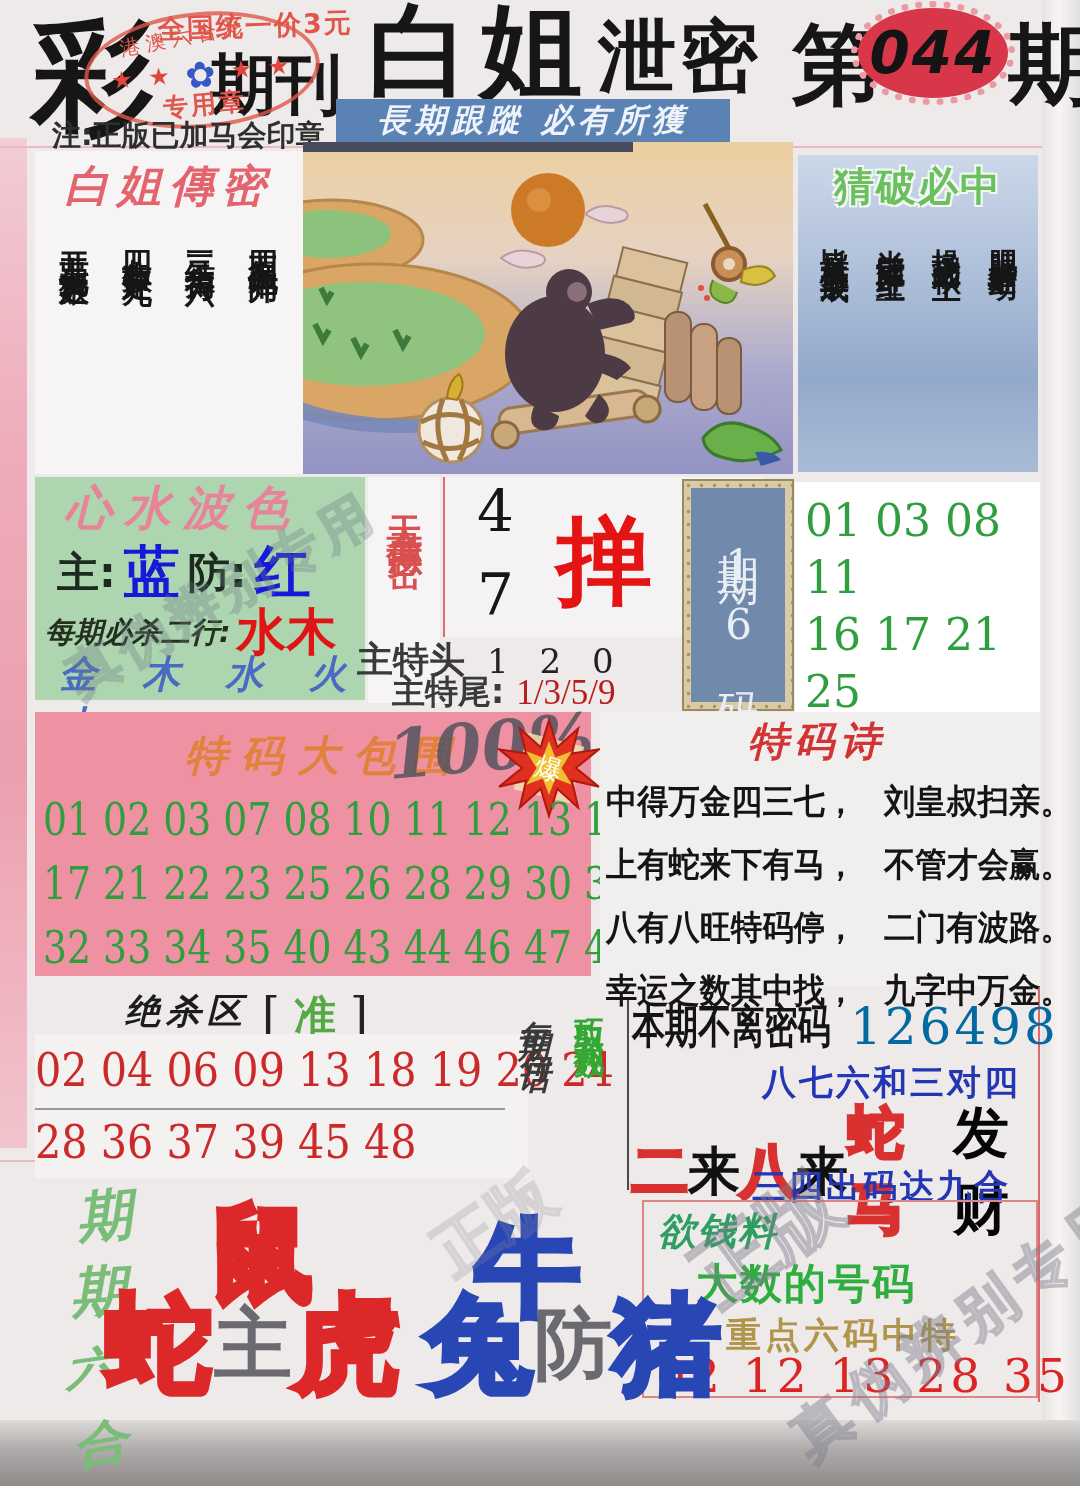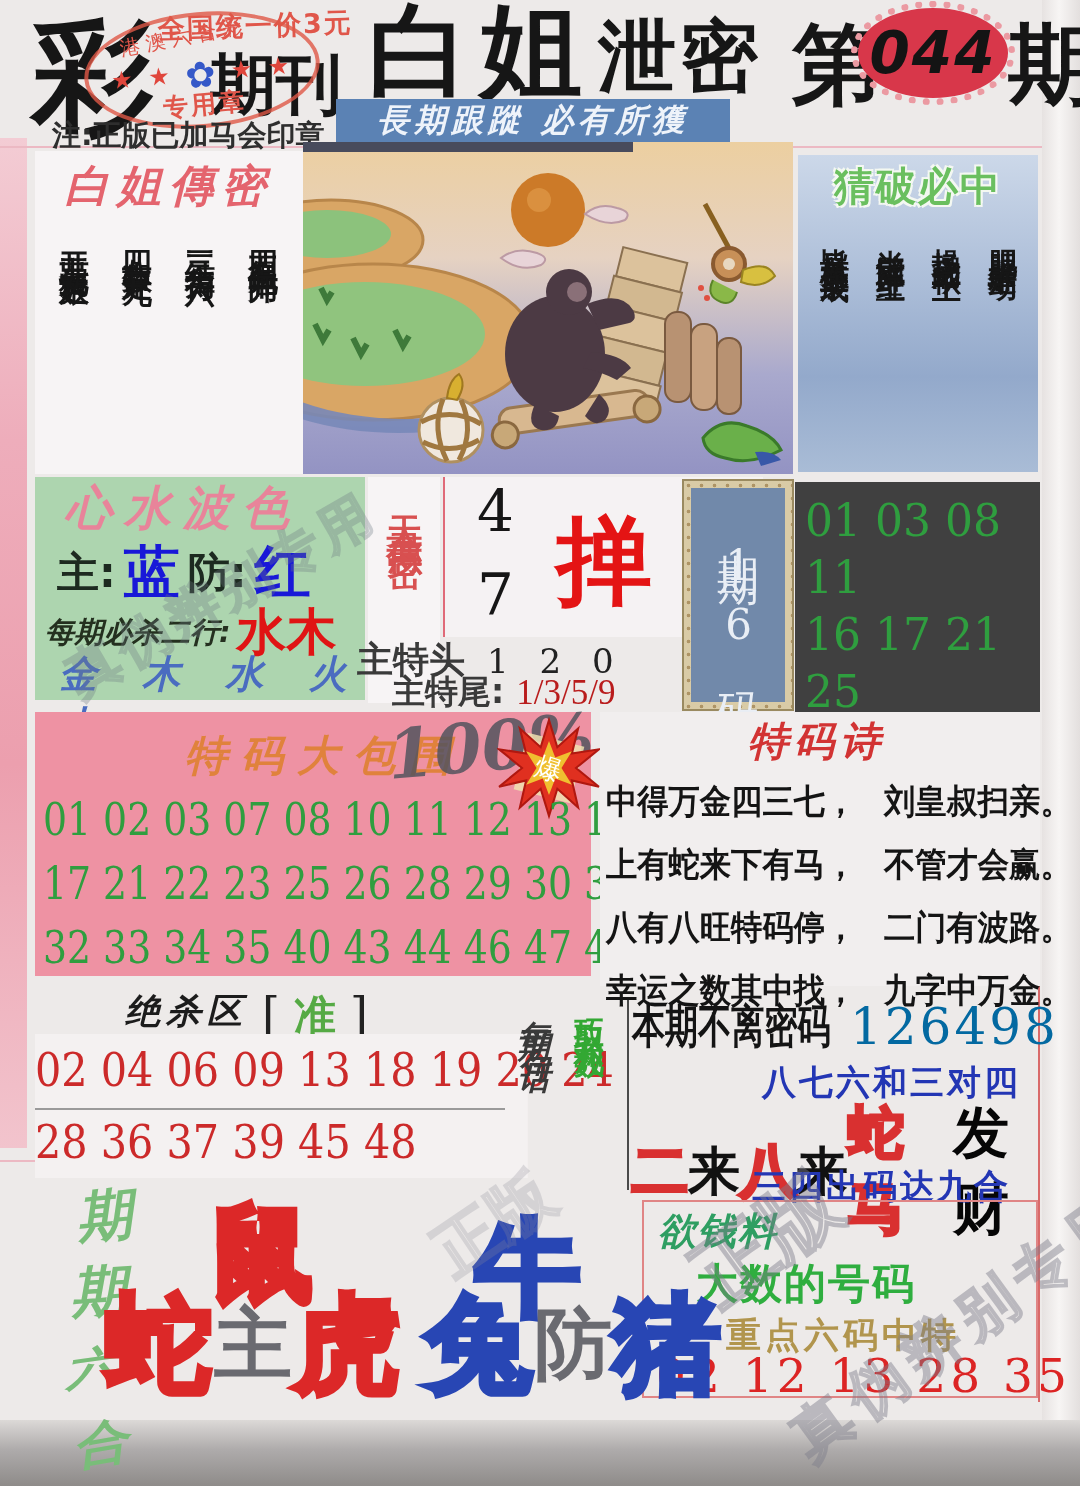--- a/index.html
+++ b/index.html
@@ -67,21 +67,21 @@
   .zt-lab{font-size:36px;font-weight:700;color:#3a3a3a;}
   .zt-val{font-size:34px;letter-spacing:10px;color:#222;}
   .zhute-b{left:392px;top:670px;display:flex;align-items:center;gap:12px;}
   .zt-lab2{font-size:33px;font-weight:700;color:#3a3a3a;}
   .zt-val2{font-size:35px;color:#b91c1c;font-family:Liberation Serif, serif;}
   
   .q16{left:682px;top:479px;width:112px;height:232px;background:#d9cba6;padding:9px;box-sizing:border-box;
        background-image:radial-gradient(#ae9465 1.6px,transparent 2.1px);background-size:13px 13px;box-shadow:inset 0 0 0 2px #9a8a60;}
   .q16-inner{width:100%;height:100%;background:#7189aa;display:flex;align-items:center;justify-content:center;}
   .q16-inner .vcol{font-size:42px;color:#e9eef5;letter-spacing:10px;font-family:"DejaVu Serif",serif;}
-  .codes16{left:795px;top:482px;width:245px;height:232px;background:#404040;padding:10px 0 0 10px;box-sizing:border-box;}
+  .codes16{left:795px;top:482px;width:245px;height:232px;background:#ffffff;padding:10px 0 0 10px;box-sizing:border-box;}
   .codes16 div{font-size:44px;line-height:57px;color:#2f9e3f;font-family:"DejaVu Serif",serif;}
   
   .dabao{left:35px;top:712px;width:556px;height:264px;background:#ee92a3;}
   .db-title{left:150px;top:16px;font-size:42px;font-weight:800;color:#e0823c;letter-spacing:14px;font-style:italic;}
   .db-pct{left:352px;top:-6px;font-size:68px;font-weight:800;font-style:italic;color:#54545e;opacity:.85;transform:rotate(-5deg);font-family:"DejaVu Serif",serif;}
   .db-burst{left:462px;top:4px;width:104px;height:104px;}
   .db-rows{left:8px;top:76px;width:648px;transform:scaleX(.84);transform-origin:0 0;}
   .db-rows div{font-size:45px;line-height:64px;color:#2f9e3f;font-family:"DejaVu Serif",serif;white-space:nowrap;}
   
   .poem{left:600px;top:712px;width:440px;height:274px;background:#f1eeee;}

